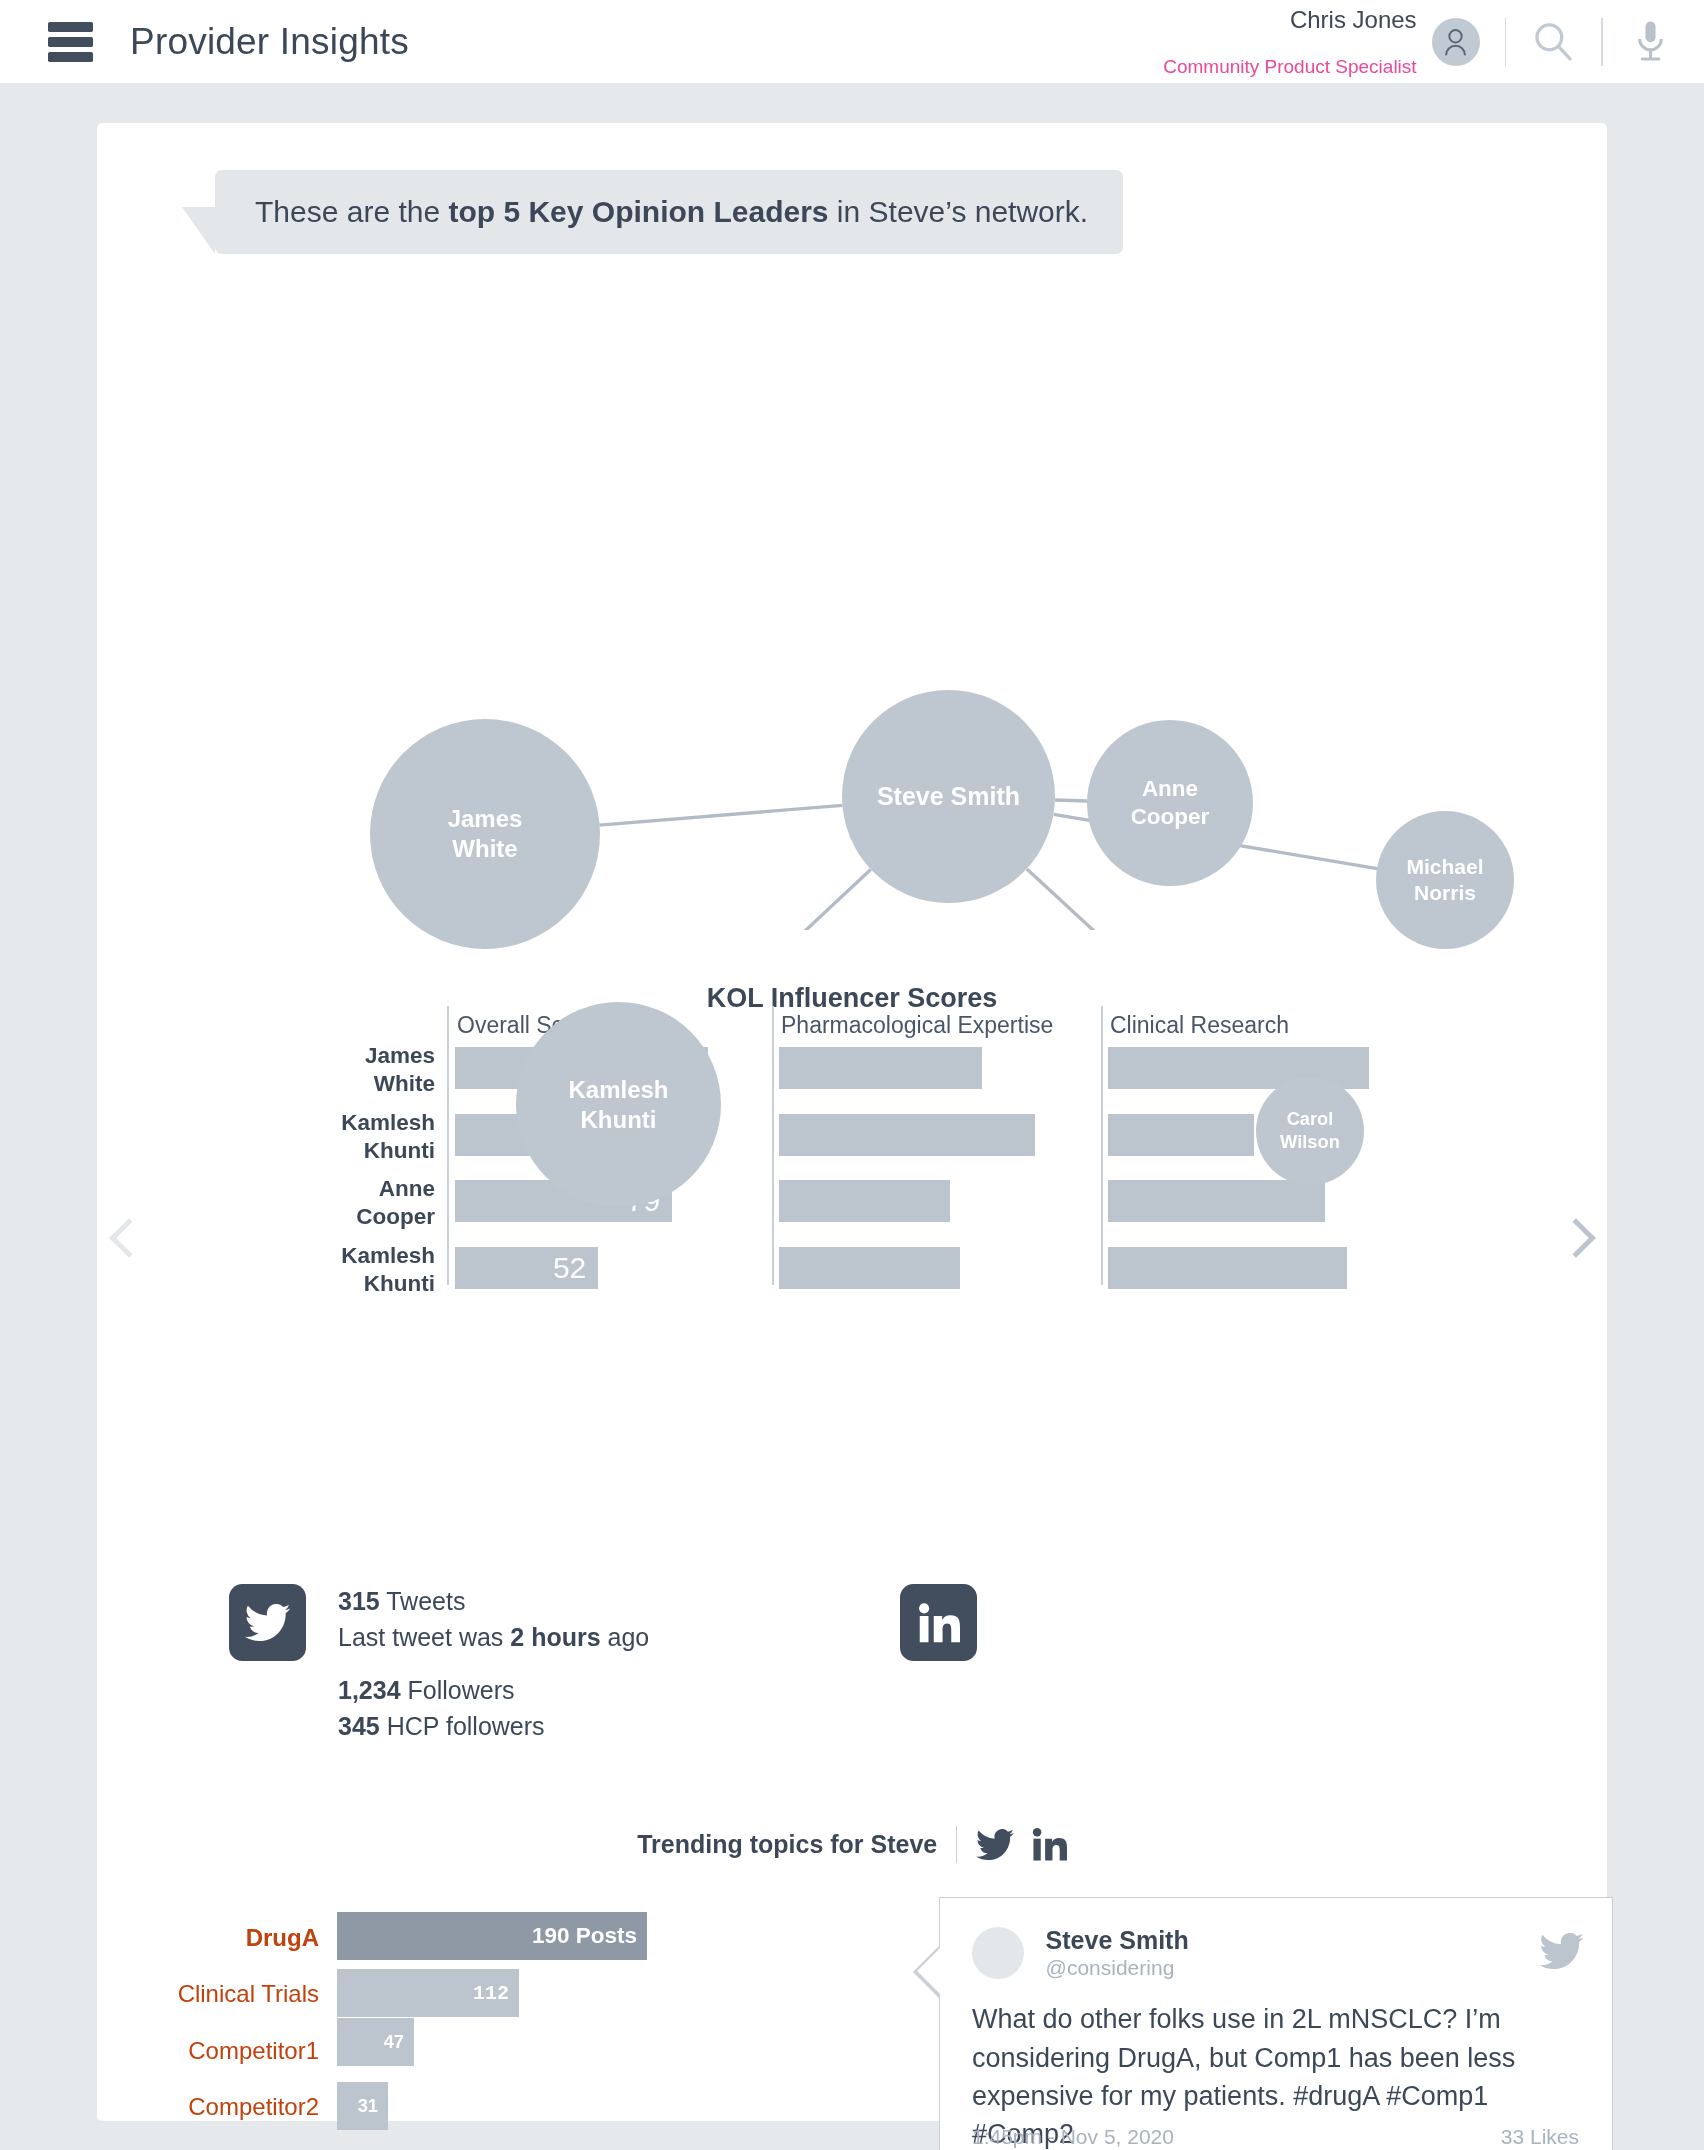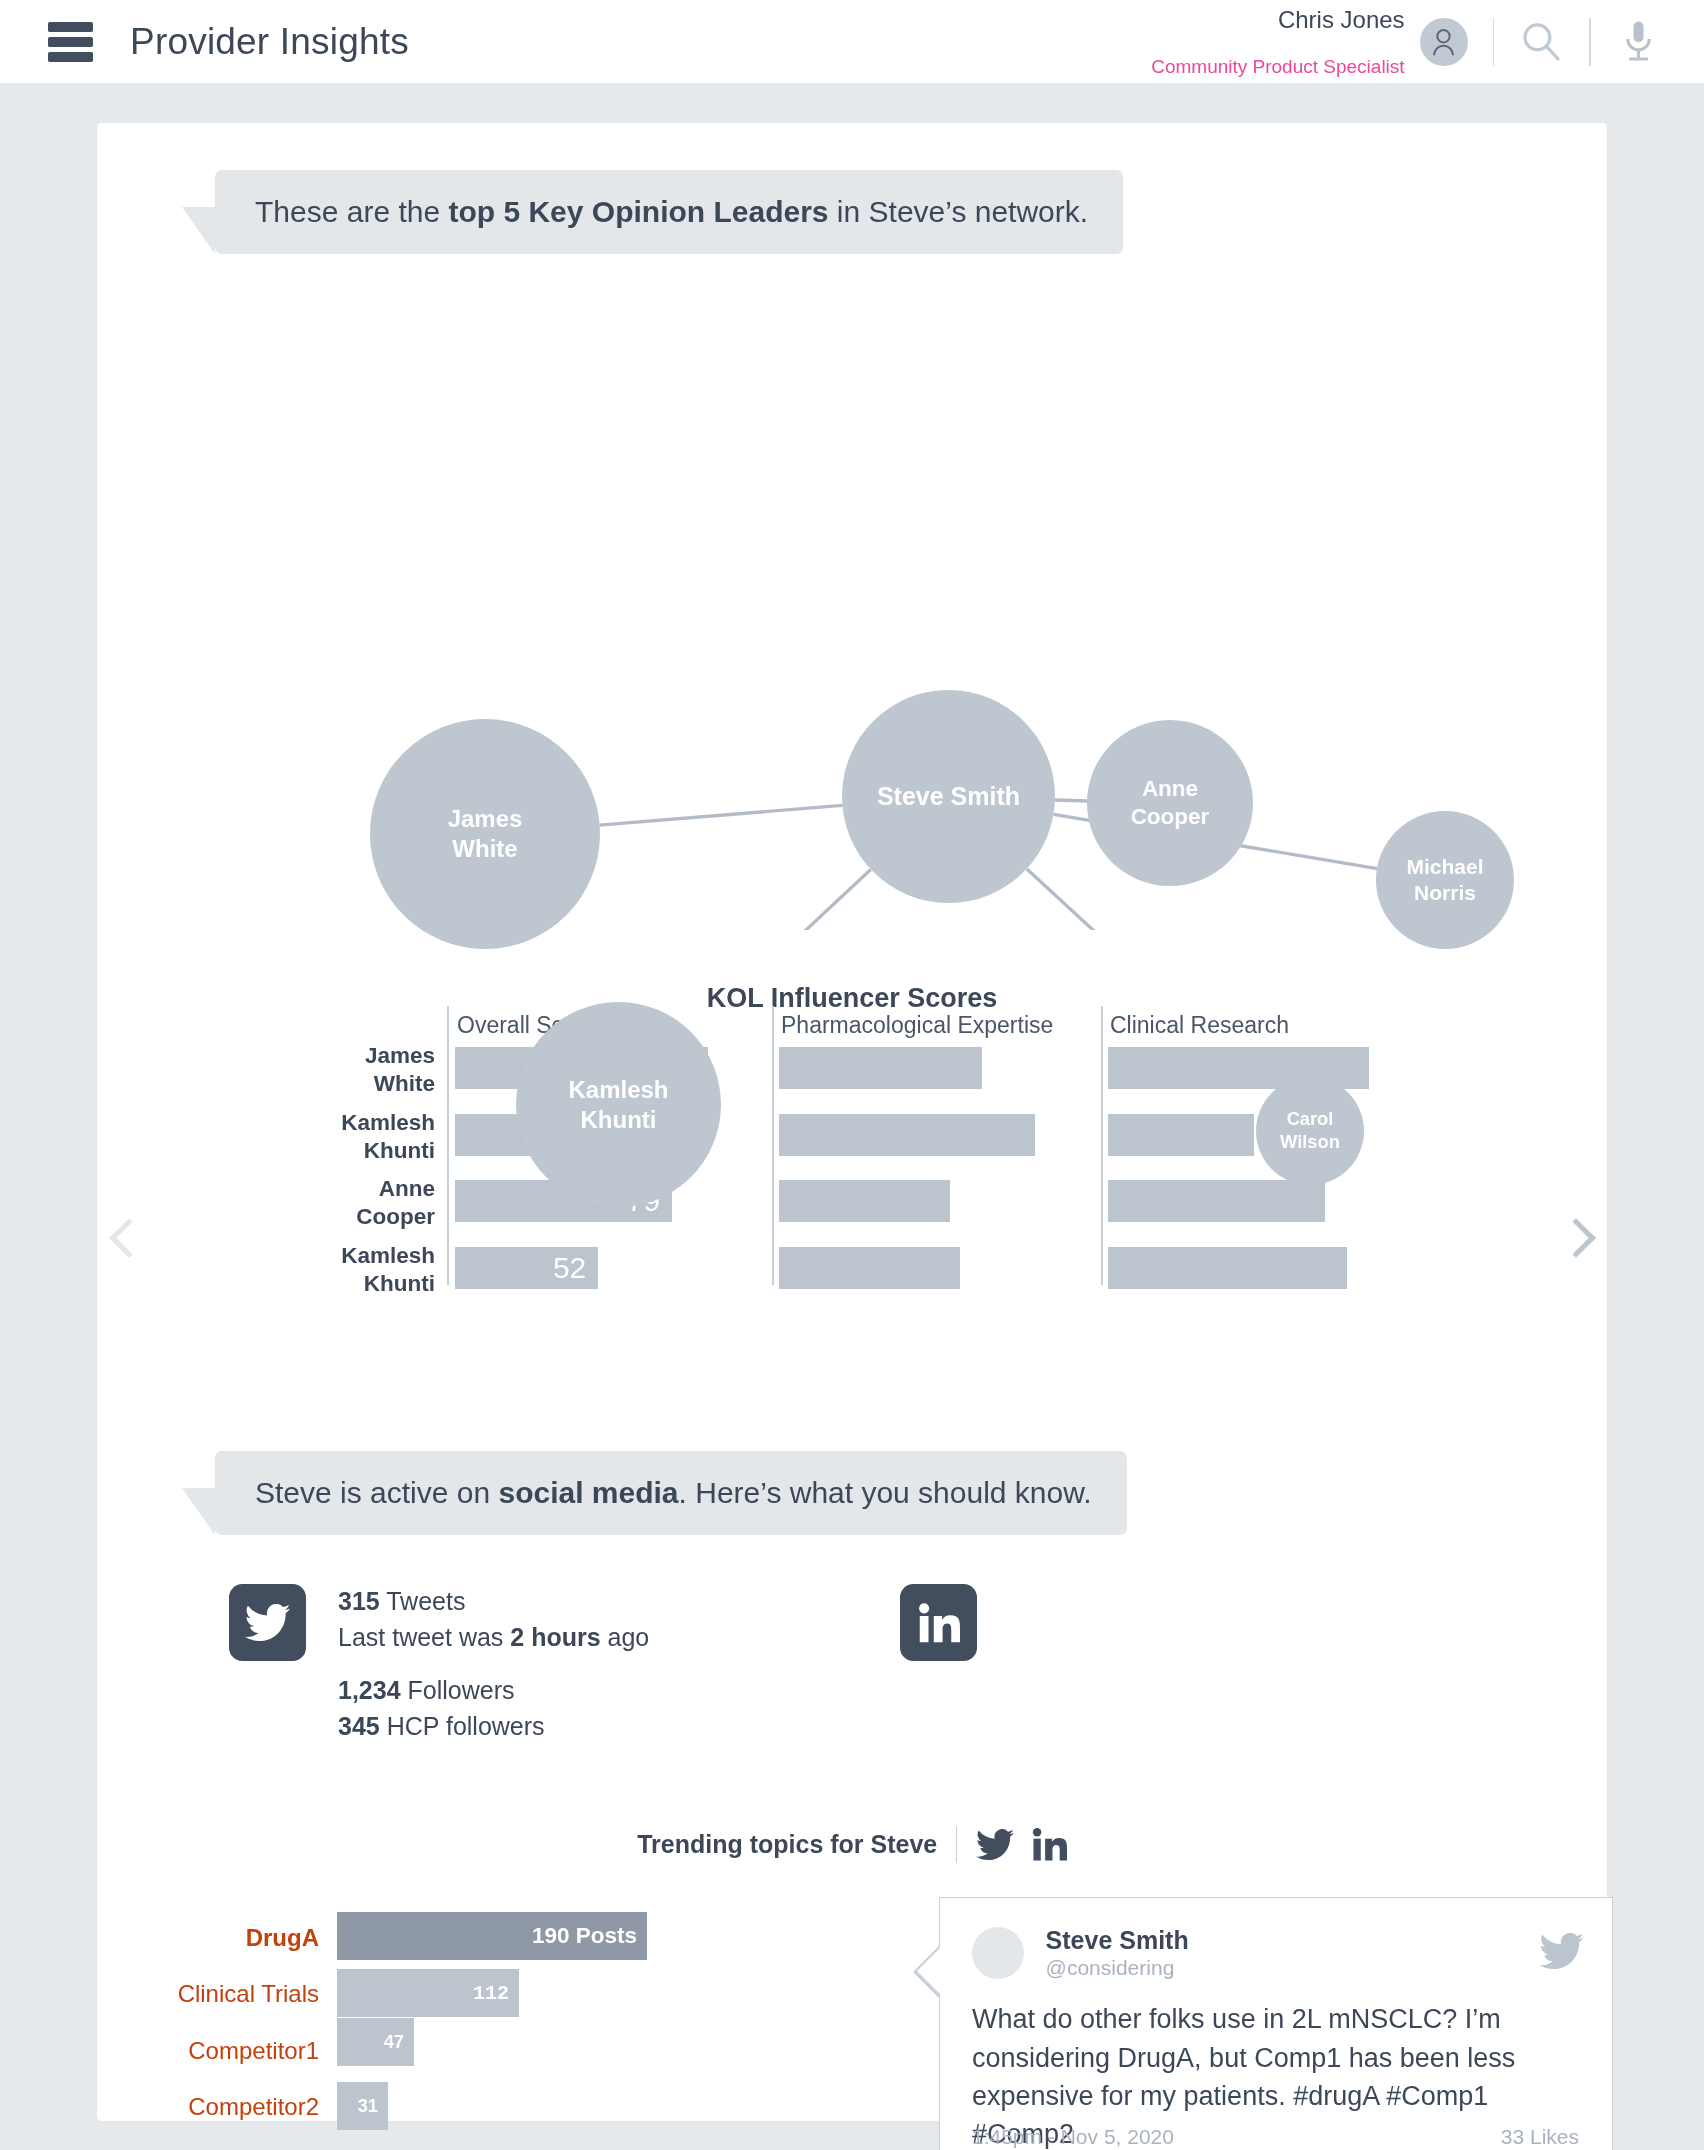--- a/index.html
+++ b/index.html
@@ -26,21 +26,21 @@
     display: flex; flex-direction: column; justify-content: space-between;
     cursor: pointer;
   }
   .hamburger span { display: block; height: 10px; border-radius: 1.7px; background: #424e5e; }
   .app-title {
     margin-left: 37px; font-size: 37px; font-weight: 400; color: #3c4858;
     letter-spacing: 0.2px;
   }
   .appbar-right {
     margin-left: auto; display: flex; align-items: center; height: 100%;
-    padding-right: 44px;
+    padding-right: 32px;
   }
   .user-block { text-align: right; line-height: 1.25; padding-right: 15px; }
   .user-name { font-size: 24px; color: #3c4858; }
   .user-role { font-size: 19px; color: #ec4899; margin-top: 20px; }
   .avatar {
     width: 48px; height: 48px; border-radius: 50%; background: #c1c9d2;
     display: flex; align-items: center; justify-content: center; flex: none;
   }
   .vsep { width: 1.7px; height: 48px; background: #d6dbe1; margin: 0 25px; }
   .icon-btn { width: 45px; height: 45px; display: flex; align-items: center; justify-content: center; }
@@ -264,26 +264,20 @@
         <div class="kol-bar" style="left: 682px; top: 208px; width: 181px; height: 42px;"></div>
         <div class="kol-bar" style="left: 1011px; top: 8.3px; width: 261px; height: 42px;"></div>
         <div class="kol-bar" style="left: 1011px; top: 75px; width: 146px; height: 42px;"></div>
         <div class="kol-bar" style="left: 1011px; top: 141px; width: 217px; height: 42px;"></div>
         <div class="kol-bar" style="left: 1011px; top: 208px; width: 239px; height: 42px;"></div>
       </div>
     <div class="chev chev-left" style="left:18.3px;  top:185px;"></div>
     <div class="chev chev-right" style="left:1465px;top:185px;"></div>
   </div>
 
-  <div class="bubble-wrap" style="left:118px; top:1328px;">
-    <div class="bubble">
-      <span>Steve is active on </span><b>social media</b><span>. Here’s what you should know.</span>
-    </div>
-    <div class="bubble-tail"></div>
-  </div>
 
   <div class="social-row">
 
     <div class="social-col" style="left:132px; top:0;">
       <div class="social-logo">
         <svg width="47" height="38" viewBox="0 0 24 20">
           <path fill="#ffffff" d="M24 2.4a9.6 9.6 0 0 1-2.83.78A4.93 4.93 0 0 0 23.34.38a9.86 9.86 0 0 1-3.13 1.2A4.92 4.92 0 0 0 11.8 6.03 13.97 13.97 0 0 1 1.67.9a4.92 4.92 0 0 0 1.52 6.57A4.9 4.9 0 0 1 .96 6.86v.06a4.92 4.92 0 0 0 3.95 4.83 4.95 4.95 0 0 1-2.22.08 4.93 4.93 0 0 0 4.6 3.42A9.88 9.88 0 0 1 0 17.3a13.94 13.94 0 0 0 7.55 2.21c9.06 0 14.01-7.5 14.01-14.01l-.02-.64A10 10 0 0 0 24 2.4z"></path>
         </svg>
       </div>
       <div class="social-txt">

